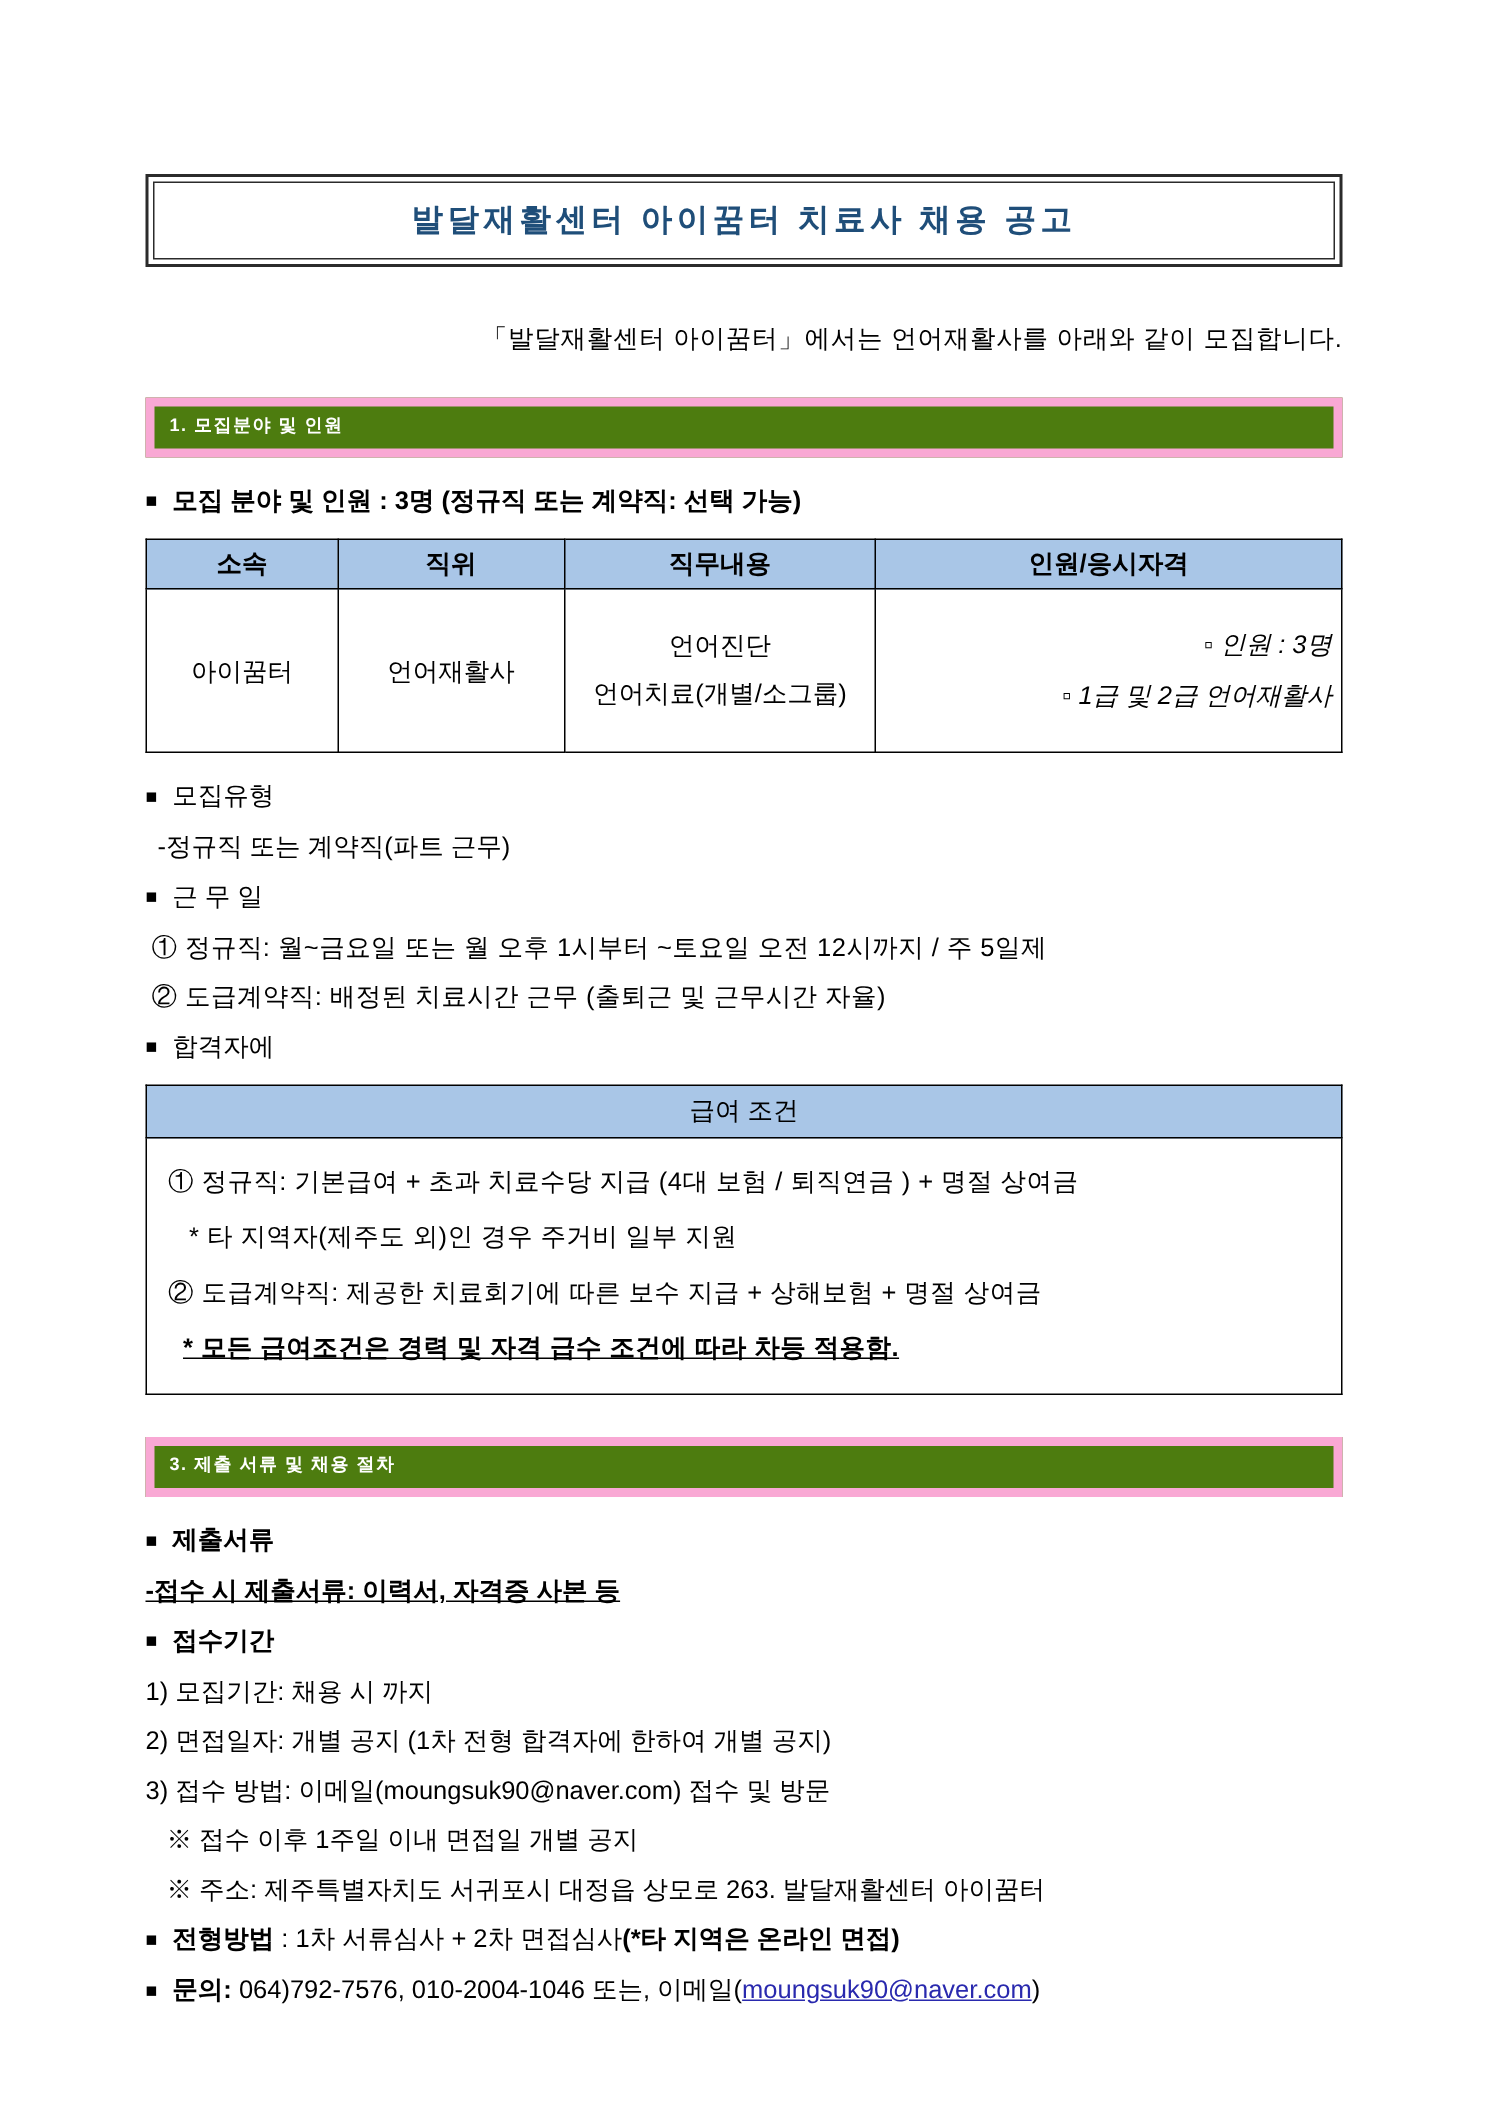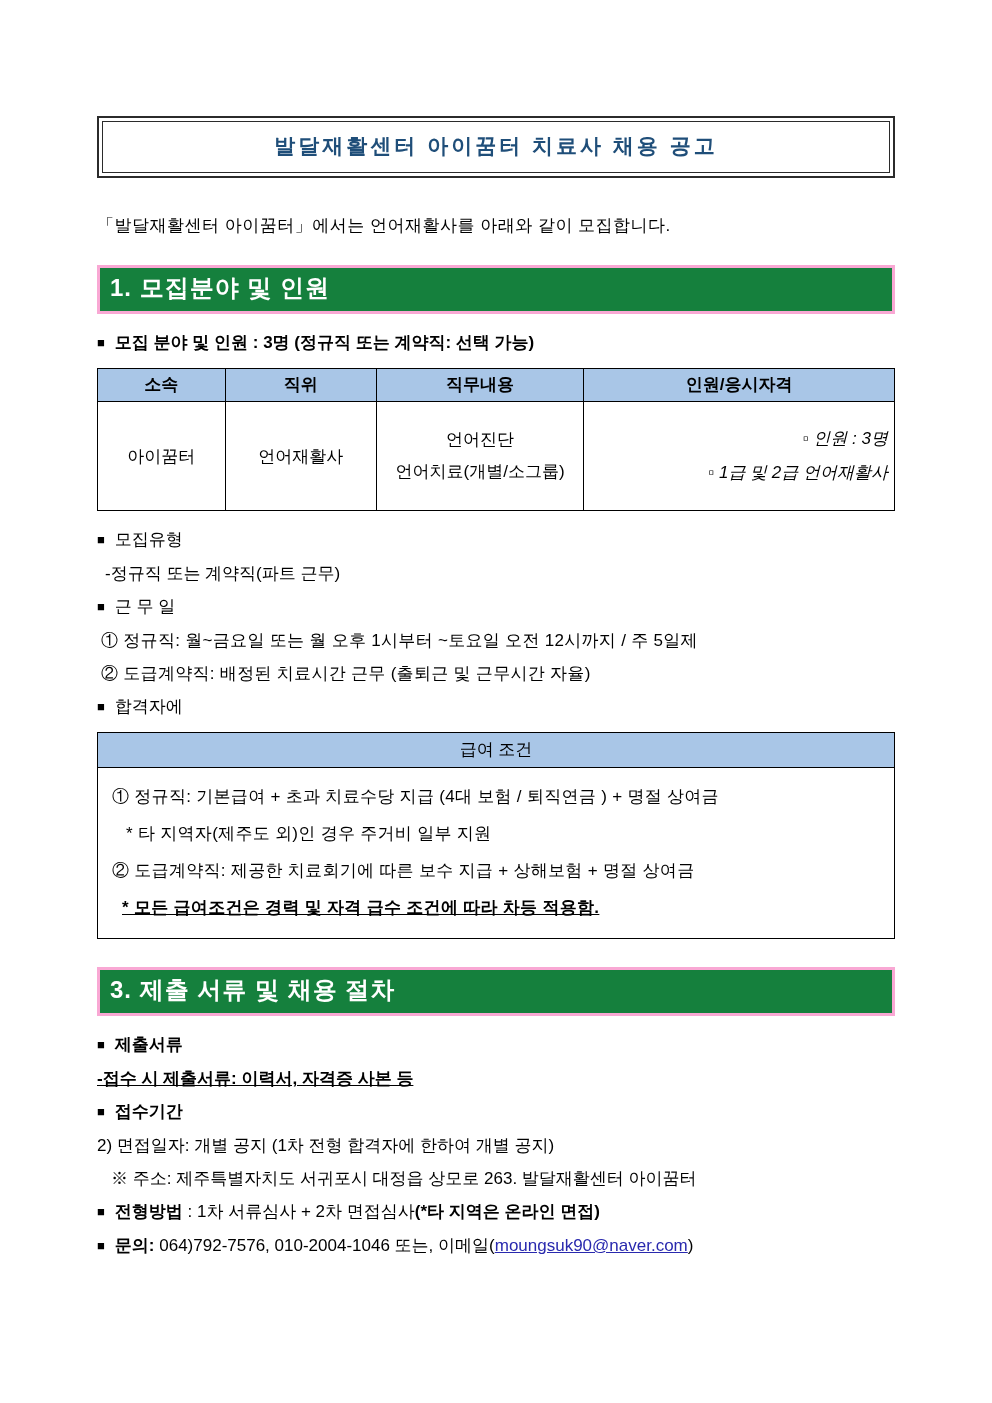--- a/index.html
+++ b/index.html
@@ -23,32 +23,32 @@
     text-align: center;
     font-size: 21px;
     font-weight: bold;
     color: #1F4E79;
     letter-spacing: 3px;
     padding: 10px 0 12px 0;
   }
 
   .intro {
     margin: 36px 0 0 0;
-    text-align: left;
+    text-align: right;
     font-size: 17px;
     letter-spacing: 0.5px;
   }
 
   
   .banner {
     margin-top: 28px;
-    background: #15803d;
-    border: 3px solid #f9a8d4;
+    background: #4d7c0f;
+    border: 6px solid #f9a8d4;
     color: #ffffff;
-    font-size: 24px;
+    font-size: 12px;
     font-weight: bold;
     padding: 4px 10px 7px 10px;
     letter-spacing: 1px;
   }
 
   .line { margin-top: 11px; line-height: 22px; }
   .bullet-line { display: flex; align-items: baseline; gap: 10px; }
   .marker { font-size: 13px; position: relative; top: -1px; }
   .bold { font-weight: bold; }
   .sub-line { padding-left: 8px; }
@@ -180,22 +180,25 @@
     </div>
     <div class="line">
       <span class="underline-bold">-접수 시 제출서류: 이력서, 자격증 사본 등</span>
     </div>
 
     <div class="line bullet-line">
       <span class="marker">■</span>
       <span class="bold">접수기간</span>
     </div>
 
+    <div class="line">1) 모집기간: 채용 시 까지</div>
     <div class="line">2) 면접일자: 개별 공지 (1차 전형 합격자에 한하여 개별 공지)</div>
-
+    <div class="line">3) 접수 방법: 이메일(moungsuk90@naver.com) 접수 및 방문</div>
+
+    <div class="line note-line">※  접수 이후 1주일 이내 면접일 개별 공지</div>
     <div class="line note-line">※  주소: 제주특별자치도 서귀포시 대정읍 상모로 263. 발달재활센터 아이꿈터</div>
 
     <div class="line bullet-line">
       <span class="marker">■</span>
       <span>
         <span class="bold">전형방법</span><span> : 1차 서류심사 +  2차 면접심사</span><span class="bold">(*타 지역은 온라인 면접)</span>
       </span>
     </div>
 
     <div class="line bullet-line">

